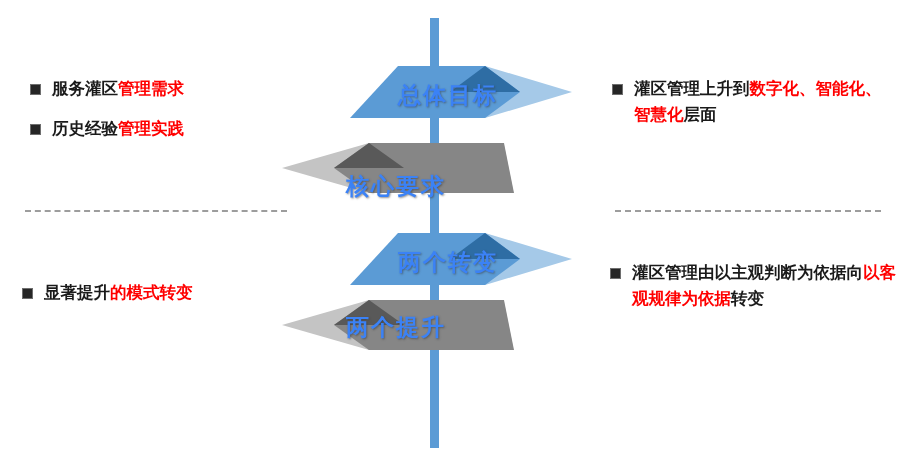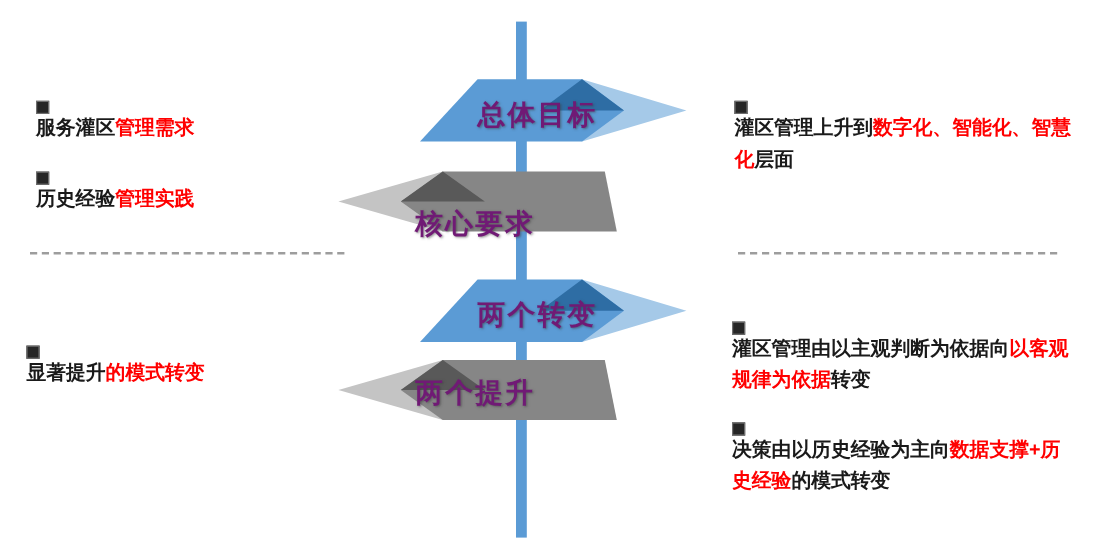--- a/index.html
+++ b/index.html
@@ -40,21 +40,21 @@
   .divider.left  { left: 25px;  width: 262px; }
   .divider.right { left: 615px; width: 266px; }
 
   
   .banner {
     position: absolute;
   }
   .banner svg { display: block; overflow: visible; }
   .banner-label {
     position: absolute;
-    color: #701a75;
+    color: #3b82f6;
     font-size: 23px;
     font-weight: bold;
     letter-spacing: 2px;
     white-space: nowrap;
     text-shadow: 1px 1px 2px rgba(60,60,60,0.55);
   }
 
   
   #banner-goal        { left: 340px; top: 66px; }
   #banner-goal .banner-label      { left: 58px;  top: 14px; }
@@ -70,21 +70,20 @@
     position: absolute;
     font-size: 16.5px;
     font-weight: bold;
     color: #1a1a1a;
     line-height: 1.55;
   }
   .bullet-row {
     display: flex;
     align-items: flex-start;
     margin-bottom: 14px;
-    flex-direction: column;
   }
   .bullet-row:last-child { margin-bottom: 0; }
   .bullet-mark {
     flex: 0 0 auto;
     width: 9px;
     height: 9px;
     background: #262626;
     border: 1px solid #6e6e6e;
     margin-top: 8px;
     margin-right: 11px;
@@ -166,19 +165,15 @@
         <span class="bullet-mark"></span>
         <span class="bullet-text"><span>显著提升</span><span class="hl">的模式转变</span></span>
       </div>
     </div>
 
   <div class="bullets" id="bullets-bottom-right">
       <div class="bullet-row">
         <span class="bullet-mark"></span>
         <span class="bullet-text"><span>灌区管理由以主观判断为依据向</span><span class="hl">以客观规律为依据</span><span>转变</span></span>
       </div>
-      <div class="bullet-row">
-        <span class="bullet-mark"></span>
-        <span class="bullet-text"><span>决策由以历史经验为主向</span><span class="hl">数据支撑+历史经验</span><span>的模式转变</span></span>
-      </div>
     </div>
 
 </div>
 
 </body></html>

